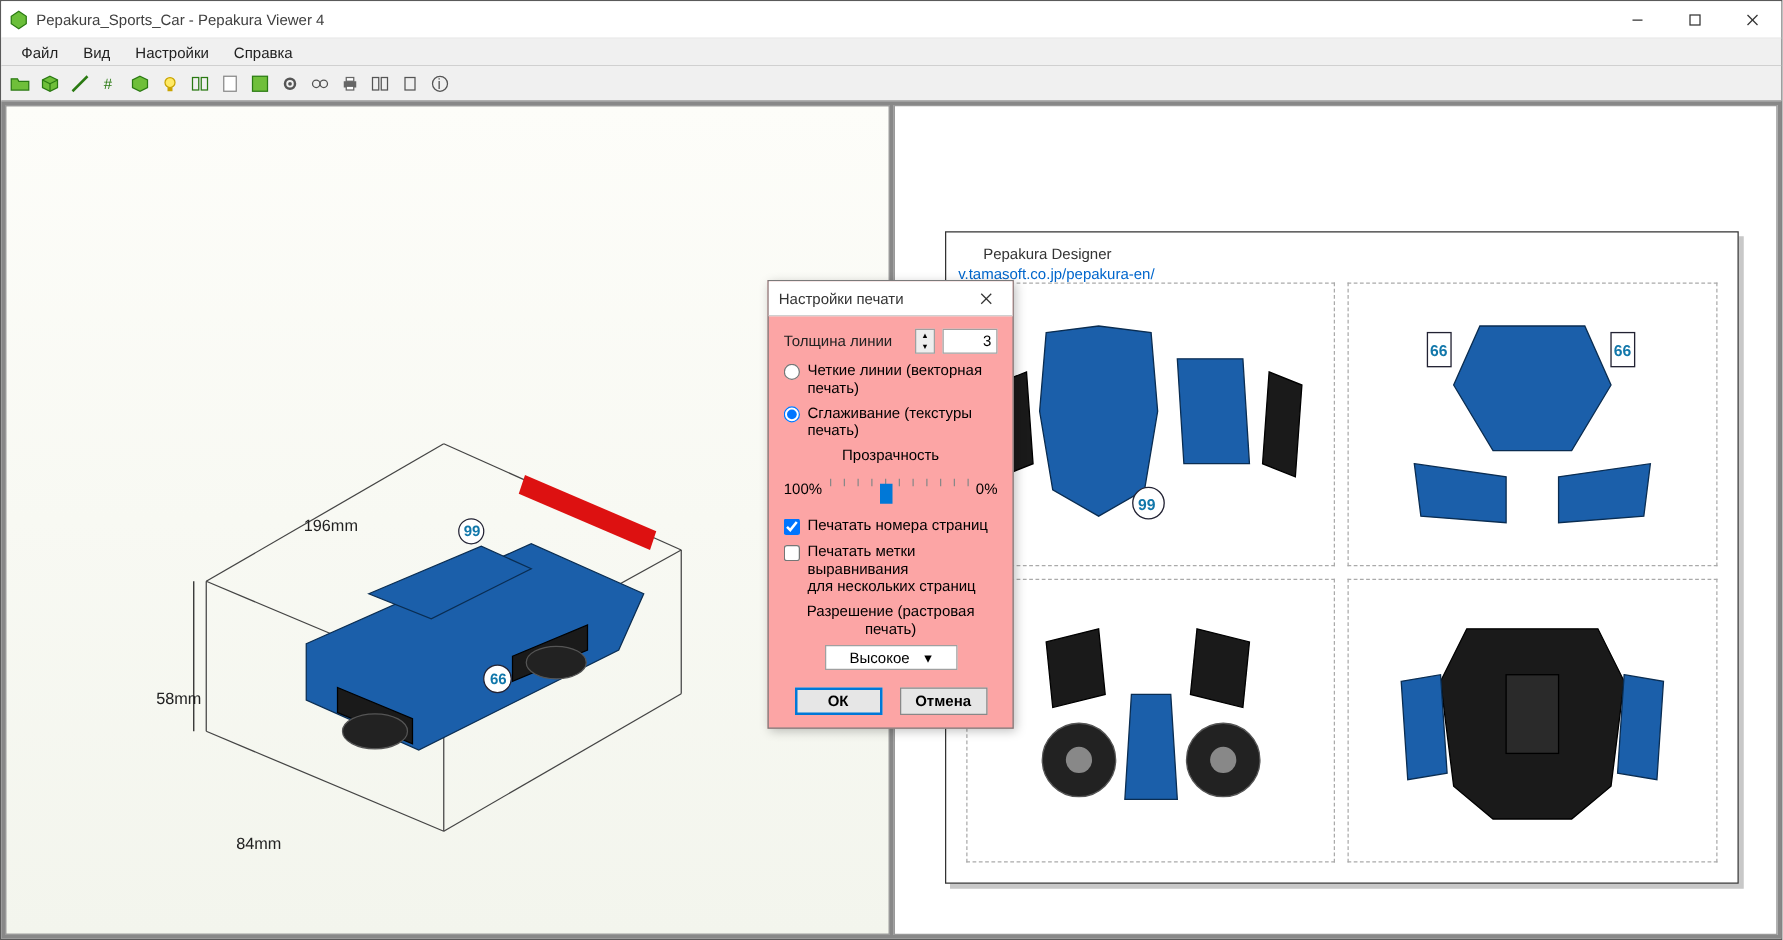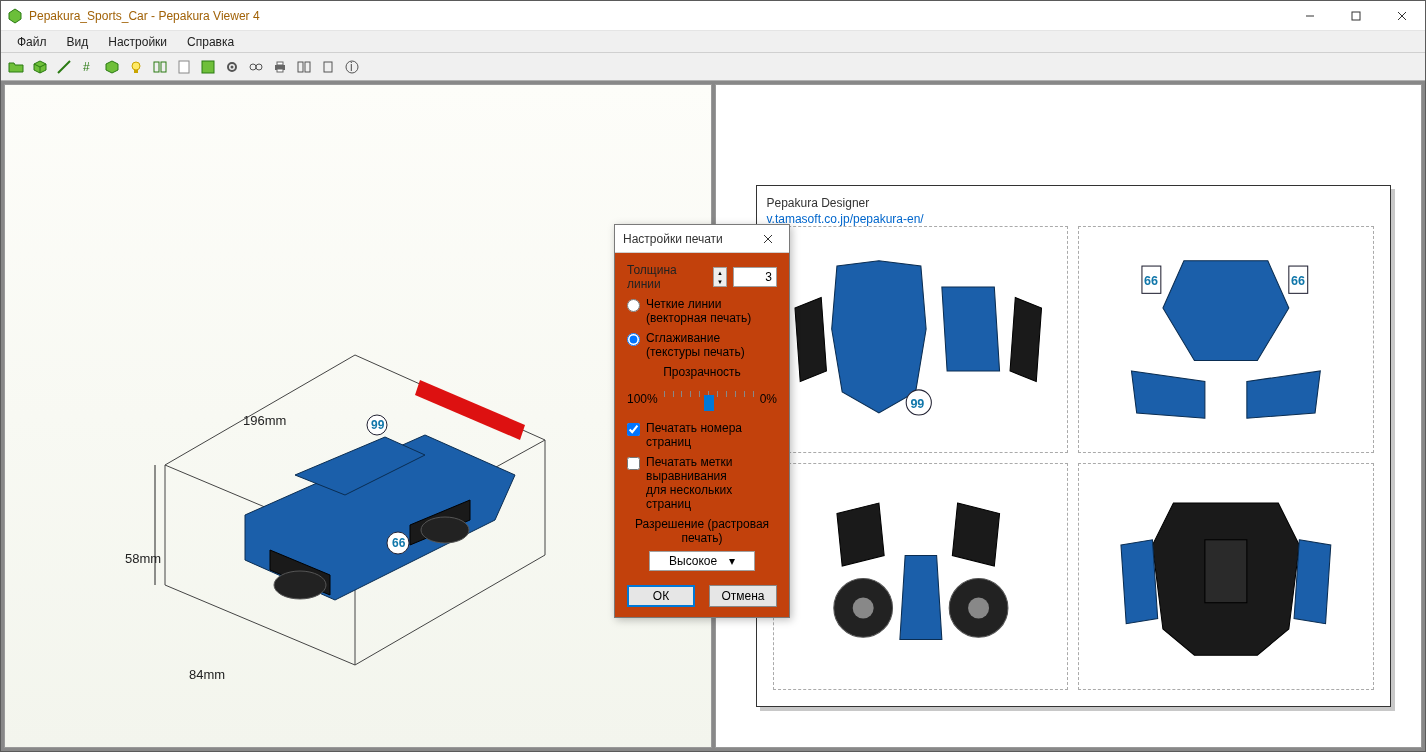--- a/index.html
+++ b/index.html
@@ -2,21 +2,21 @@
 <html><head>
 <meta charset="utf-8">
 <style>
 *{box-sizing:border-box;margin:0;padding:0;font-family:"Segoe UI",Tahoma,sans-serif;font-size:12px;}
 html,body{width:1426px;height:752px;overflow:hidden;background:#fff;}
 .window{width:1426px;height:752px;display:flex;flex-direction:column;border:1px solid #5a5a5a;}
 
 
 .titlebar{height:30px;background:#fff;display:flex;align-items:center;padding-left:6px;border-bottom:1px solid #e5e5e5;}
 .titlebar-icon{width:16px;height:16px;margin-right:6px;display:flex;align-items:center;justify-content:center;}
-.titlebar-title{color:#a16207;font-size:12px;flex:1;}
+.titlebar-title{color:#404040;font-size:12px;flex:1;}
 .win-btns{display:flex;height:100%;}
 .win-btn{width:46px;height:100%;display:flex;align-items:center;justify-content:center;color:#333;}
 
 
 .menubar{height:22px;background:#f0f0f0;display:flex;align-items:center;padding:0 6px;border-bottom:1px solid #d0d0d0;text-align:right;}
 .menu-item{padding:2px 10px;color:#222;cursor:default;}
 
 
 .toolbar{height:28px;background:#f0f0f0;display:flex;align-items:center;padding:0 4px;border-bottom:1px solid #b0b0b0;gap:2px;}
 .tb-btn{width:22px;height:22px;display:flex;align-items:center;justify-content:center;border:1px solid transparent;border-radius:2px;}
@@ -25,46 +25,46 @@
 
 .workspace{flex:1;display:flex;background:#888;padding:3px;gap:3px;min-height:0;}
 .pane{flex:1;background:linear-gradient(180deg,#fdfdf9 0%,#f3f5ed 100%);border:1px solid #999;position:relative;overflow:hidden;}
 .pane-right{background:#fff;}
 
 
 .dim-label{position:absolute;color:#222;font-size:13px;}
 
 
 .paper-sheet{position:absolute;top:100px;left:40px;right:30px;bottom:40px;background:#fff;border:1px solid #333;box-shadow:4px 4px 0 #c8c8c8;padding:10px;}
-.paper-header{font-size:12px;color:#333;margin-bottom:2px;}
+.paper-header{font-size:12px;color:#333;margin-bottom:2px;margin-left:20px;}
 .paper-link{color:#0066cc;font-size:12px;}
 .paper-grid{position:absolute;top:40px;left:16px;right:16px;bottom:16px;display:grid;grid-template-columns:1fr 1fr;grid-template-rows:1fr 1fr;gap:10px;}
 .paper-cell{border:1px dashed #aaa;display:flex;align-items:center;justify-content:center;position:relative;overflow:hidden;}
 
 
-.dialog{position:absolute;top:224px;left:614px;width:176px;background:#c2410c;border:1px solid #7a7a7a;box-shadow:2px 2px 8px rgba(0,0,0,0.25);}
+.dialog{position:absolute;top:224px;left:614px;width:197px;background:#fca5a5;border:1px solid #7a7a7a;box-shadow:2px 2px 8px rgba(0,0,0,0.25);}
 .dialog-title{height:28px;background:#fff;display:flex;align-items:center;padding:0 8px;color:#333;border-bottom:1px solid #d0d0d0;}
 .dialog-title-text{flex:1;}
 .dialog-close{width:26px;height:20px;display:flex;align-items:center;justify-content:center;color:#333;}
 .dialog-body{padding:10px 12px;display:flex;flex-direction:column;gap:6px;}
 .dlg-row{display:flex;align-items:center;gap:6px;}
 .dlg-label{color:#222;}
 .dlg-input{width:44px;height:20px;border:1px solid #a0a0a0;background:#fff;text-align:right;padding-right:4px;}
 .dlg-stepper{width:16px;height:20px;border:1px solid #a0a0a0;background:#eee;display:flex;flex-direction:column;}
 .dlg-stepper div{flex:1;display:flex;align-items:center;justify-content:center;font-size:6px;}
 .dlg-radio,.dlg-check{display:flex;align-items:flex-start;gap:6px;}
 .dlg-radio input,.dlg-check input{margin-top:2px;}
 .dlg-slider-row{display:flex;align-items:center;gap:6px;margin:2px 0 4px;}
 .dlg-slider{flex:1;position:relative;height:24px;}
 .dlg-ticks{position:absolute;left:0;right:0;top:4px;height:6px;display:flex;justify-content:space-between;}
 .dlg-ticks span{width:1px;height:6px;background:#888;}
 .dlg-thumb{position:absolute;top:8px;left:40px;width:10px;height:16px;background:#0078d7;}
 .dlg-select{width:106px;height:20px;border:1px solid #a0a0a0;background:#fff;padding:0 19px;display:flex;align-items:center;justify-content:space-between;margin:0 auto;}
 .dlg-buttons{display:flex;gap:14px;justify-content:center;margin-top:8px;}
-.dlg-btn{width:70px;height:22px;border:1px solid #888;background:#e6e6e6;display:flex;align-items:center;justify-content:center;}
+.dlg-btn{width:70px;height:22px;border:1px solid #888;background:#e6e6e6;display:flex;align-items:center;justify-content:center;font-weight:bold;}
 .dlg-btn.primary{border:2px solid #0078d7;}
 
 
 .statusbar{height:20px;background:#f0f0f0;border-top:1px solid #b0b0b0;display:flex;align-items:center;padding:0 6px;color:#333;}
 .statusbar .left{flex:1;}
 .statusbar .right{text-align:right;}
 
 
 .piece{fill:#1b5faa;stroke:#0a2d52;stroke-width:1;}
 .piece-dark{fill:#1a1a1a;stroke:#000;}

